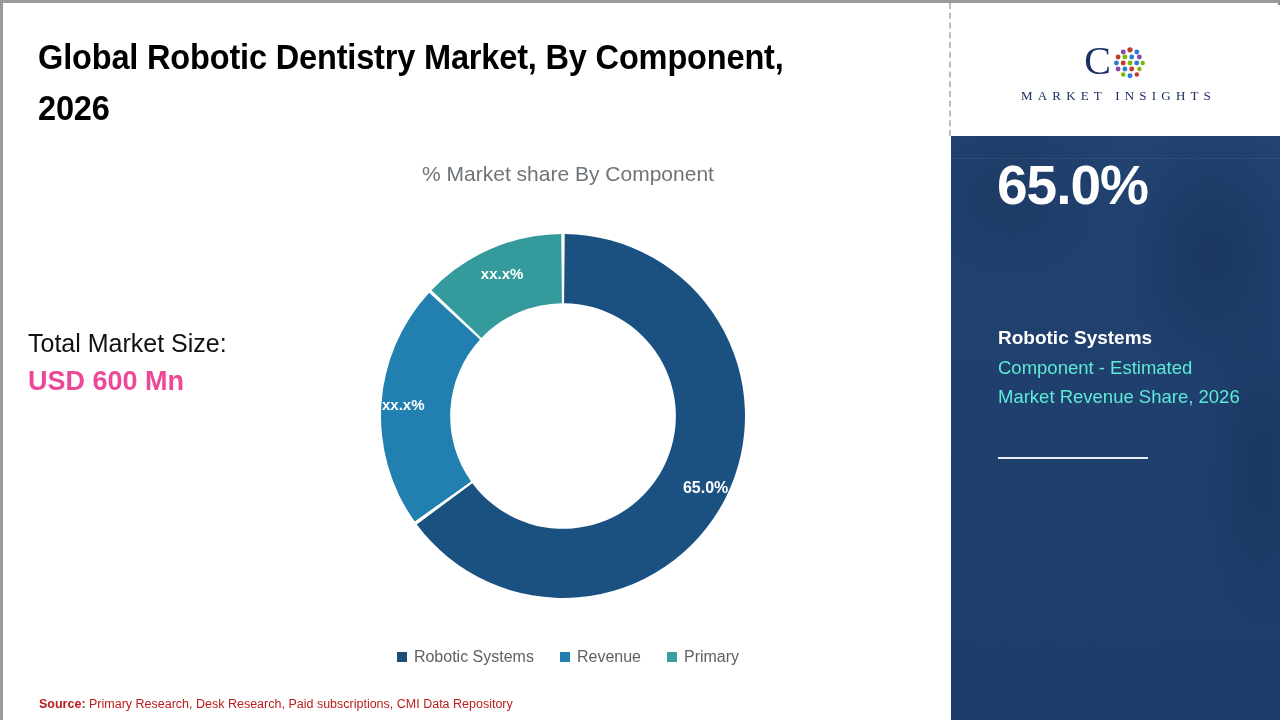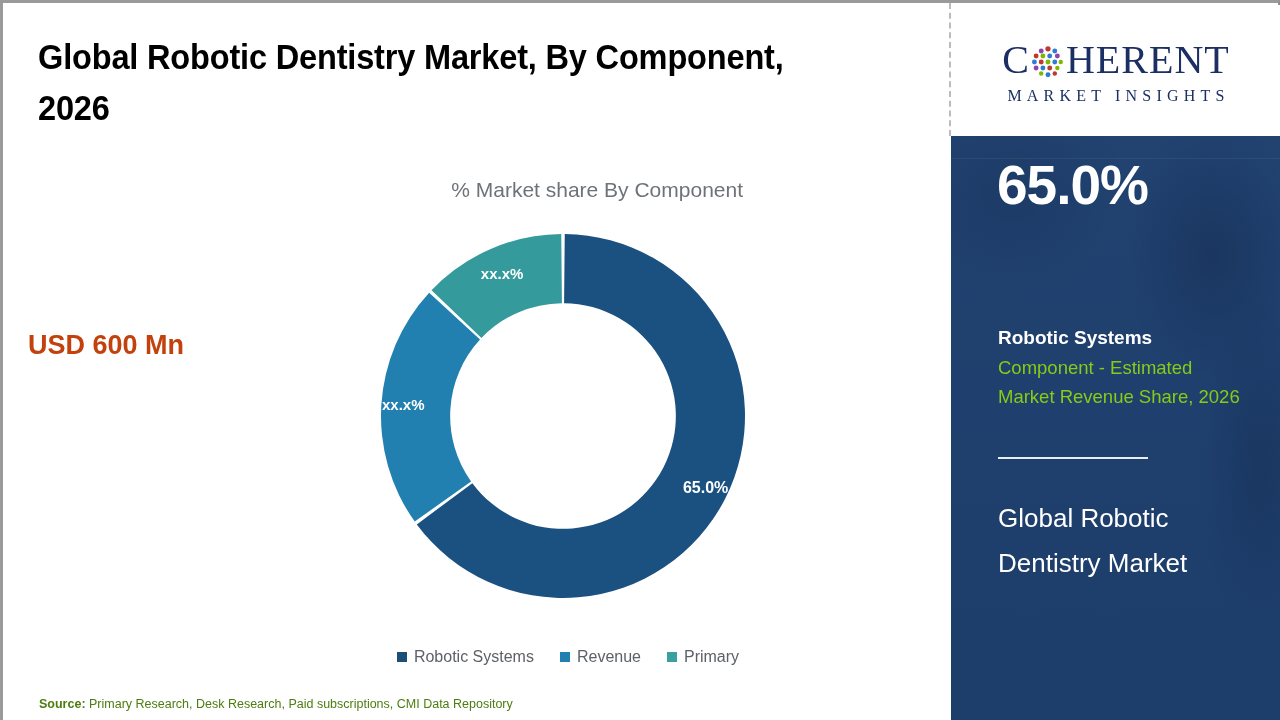--- a/index.html
+++ b/index.html
@@ -14,96 +14,97 @@
           border-bottom:0;}
 
   
   #title{position:absolute;left:35px;top:28px;width:880px;
          font-size:35px;line-height:51px;font-weight:bold;color:#000000;
          letter-spacing:-0.2px;
          font-family:"Liberation Sans Narrow","Liberation Sans",sans-serif;
          transform:scaleX(0.93);transform-origin:left top;}
 
   #chart-subtitle{position:absolute;left:390px;top:159px;width:350px;
-        text-align:right;font-size:21px;color:#6e7378;font-weight:normal;margin-top:16px;}
+        text-align:center;font-size:21px;color:#6e7378;font-weight:normal;}
 
   #tms-wrap{position:absolute;left:25px;top:322px;width:320px;}
   #tms-label{font-size:25px;color:#111111;line-height:36px;}
-  #tms-value{font-size:27px;color:#c2410c;font-weight:bold;line-height:40px;}
+  #tms-value{font-size:27px;color:#ec4899;font-weight:bold;line-height:40px;}
 
   
   #donut-wrap{position:absolute;left:370px;top:223px;width:380px;height:380px;}
   #donut-svg{display:block;width:380px;height:380px;}
 
   .slice-label{font-family:"Liberation Sans","DejaVu Sans",sans-serif;
                font-size:15px;font-weight:bold;fill:#ffffff;
                text-anchor:middle;dominant-baseline:middle;}
   .slice-label.big{font-size:16px;}
 
   
   #legend{position:absolute;left:380px;top:645px;width:370px;
           display:flex;justify-content:center;align-items:center;gap:26px;}
   .legend-item{display:flex;align-items:center;gap:7px;}
   .legend-swatch{width:10px;height:10px;display:block;}
   .legend-text{font-size:16px;color:#5d6166;white-space:nowrap;}
 
   
-  #source{position:absolute;left:36px;top:694px;font-size:12.5px;color:#4d7c0f;}
+  #source{position:absolute;left:36px;top:694px;font-size:12.5px;color:#b91c1c;}
   #source b{font-weight:bold;}
 
   
   #divider{position:absolute;left:946px;top:0px;width:0;height:133px;
            border-left:2px dashed #bcbcbc;}
 
   
   #logo-block{position:absolute;left:948px;top:2px;width:330px;height:131px;
               background:#ffffff;display:flex;flex-direction:column;
               align-items:center;justify-content:center;}
   #logo-row{display:flex;align-items:center;justify-content:center;height:46px;}
   .logo-word{font-family:"Liberation Serif","DejaVu Serif",serif;
              font-size:40px;color:#1b2f63;letter-spacing:1px;line-height:40px;}
   #logo-globe{width:34px;height:34px;margin:0 1px 0 1px;position:relative;top:2px;}
   #logo-sub{font-family:"Liberation Serif","DejaVu Serif",serif;
-            font-size:16px;color:#1b2f63;letter-spacing:5.2px;
+            font-size:13px;color:#1b2f63;letter-spacing:5.2px;
             margin-top:4px;padding-left:5px;}
 
   #navy-panel{position:absolute;left:948px;top:133px;width:330px;height:585px;
               background:#1e3f6e;overflow:hidden;}
   #navy-texture{position:absolute;inset:0;opacity:.5;
      background:
        radial-gradient(ellipse 130px 190px at 262px 120px, rgba(13,30,58,.55), rgba(13,30,58,0) 70%),
        radial-gradient(ellipse 90px 240px at 310px 330px, rgba(12,28,55,.45), rgba(12,28,55,0) 72%),
        radial-gradient(ellipse 150px 120px at 120px 470px, rgba(30,60,100,.35), rgba(30,60,100,0) 70%),
        radial-gradient(ellipse 160px 140px at 60px 60px,  rgba(17,36,66,.40), rgba(17,36,66,0) 72%),
        linear-gradient(180deg, rgba(255,255,255,.035) 0%, rgba(0,0,0,.05) 100%);}
   #navy-line-h{position:absolute;left:0;top:22px;width:100%;height:1px;
                background:rgba(255,255,255,.055);}
   .navy-content{position:relative;z-index:2;}
 
   #pct{position:absolute;left:46px;top:18px;font-size:55px;font-weight:bold;
        color:#ffffff;line-height:62px;letter-spacing:-1px;}
   #pct-sub1{position:absolute;left:47px;top:190px;font-size:19px;
             font-weight:bold;color:#ffffff;line-height:24px;}
   #pct-sub2{position:absolute;left:47px;top:217px;width:250px;font-size:18.5px;
-            color:#84cc16;line-height:29px;font-weight:normal;}
+            color:#5eead4;line-height:29px;font-weight:normal;}
   #rule{position:absolute;left:47px;top:321px;width:150px;height:1.5px;
         background:#e8edf4;}
   #panel-title{position:absolute;left:47px;top:360px;width:250px;
                font-size:26px;color:#ffffff;line-height:45px;font-weight:normal;}
 </style>
 </head>
 <body>
 
 <div id="canvas">
 
   <div id="title">Global Robotic Dentistry Market, By Component, 2026</div>
 
   <div id="chart-subtitle">% Market share By Component</div>
 
   <div id="tms-wrap">
+    <div id="tms-label">Total Market Size:</div>
     <div id="tms-value">USD 600 Mn</div>
   </div>
 
   <div id="donut-wrap">
     <svg id="donut-svg" viewBox="0 0 380 380">
       <g id="donut-slices">
           <path d="M 191.7470477501568 8.00838529163309 A 182 182 0 1 1 43.7925797697865 298.3853784863335
                L 99.35139945726763 257.1989346615268 A 112.84 112.84 0 1 0 191.08316960509723 77.16519888081251 Z" fill="#1b5180"></path>
           <path d="M 41.73880196460058 295.5585958466106 A 182 182 0 0 1 56.13788594254629 66.69170984856999
                L 107.0054892843787 113.5488601061134 A 112.84 112.84 0 0 0 98.07805721805235 255.44632942489858 Z" fill="#2280b0"></path>
@@ -159,28 +160,26 @@
           <circle cx="35" cy="20" r="2.6" fill="#7fb800"></circle>
           <circle cx="6" cy="27" r="2.9" fill="#8e44ad"></circle>
           <circle cx="14" cy="27" r="2.9" fill="#2d7dd2"></circle>
           <circle cx="22" cy="27" r="2.9" fill="#c0392b"></circle>
           <circle cx="31" cy="27" r="2.6" fill="#7fb800"></circle>
           <circle cx="12" cy="33.5" r="2.6" fill="#7fb800"></circle>
           <circle cx="20" cy="35" r="2.9" fill="#2d7dd2"></circle>
           <circle cx="28" cy="33.5" r="2.6" fill="#c0392b"></circle>
         </g>
       </svg>
-      <span class="logo-word">HERENT</span>
     </div>
     <div id="logo-sub">MARKET INSIGHTS</div>
   </div>
 
   <div id="navy-panel">
     <div id="navy-texture"></div>
     <div id="navy-line-h"></div>
     <div id="pct" class="navy-content">65.0%</div>
     <div id="pct-sub1" class="navy-content">Robotic Systems</div>
     <div id="pct-sub2" class="navy-content">Component - Estimated Market Revenue Share, 2026</div>
     <div id="rule" class="navy-content"></div>
-    <div id="panel-title" class="navy-content">Global Robotic Dentistry Market</div>
   </div>
 
 </div>
 
 </body></html>

